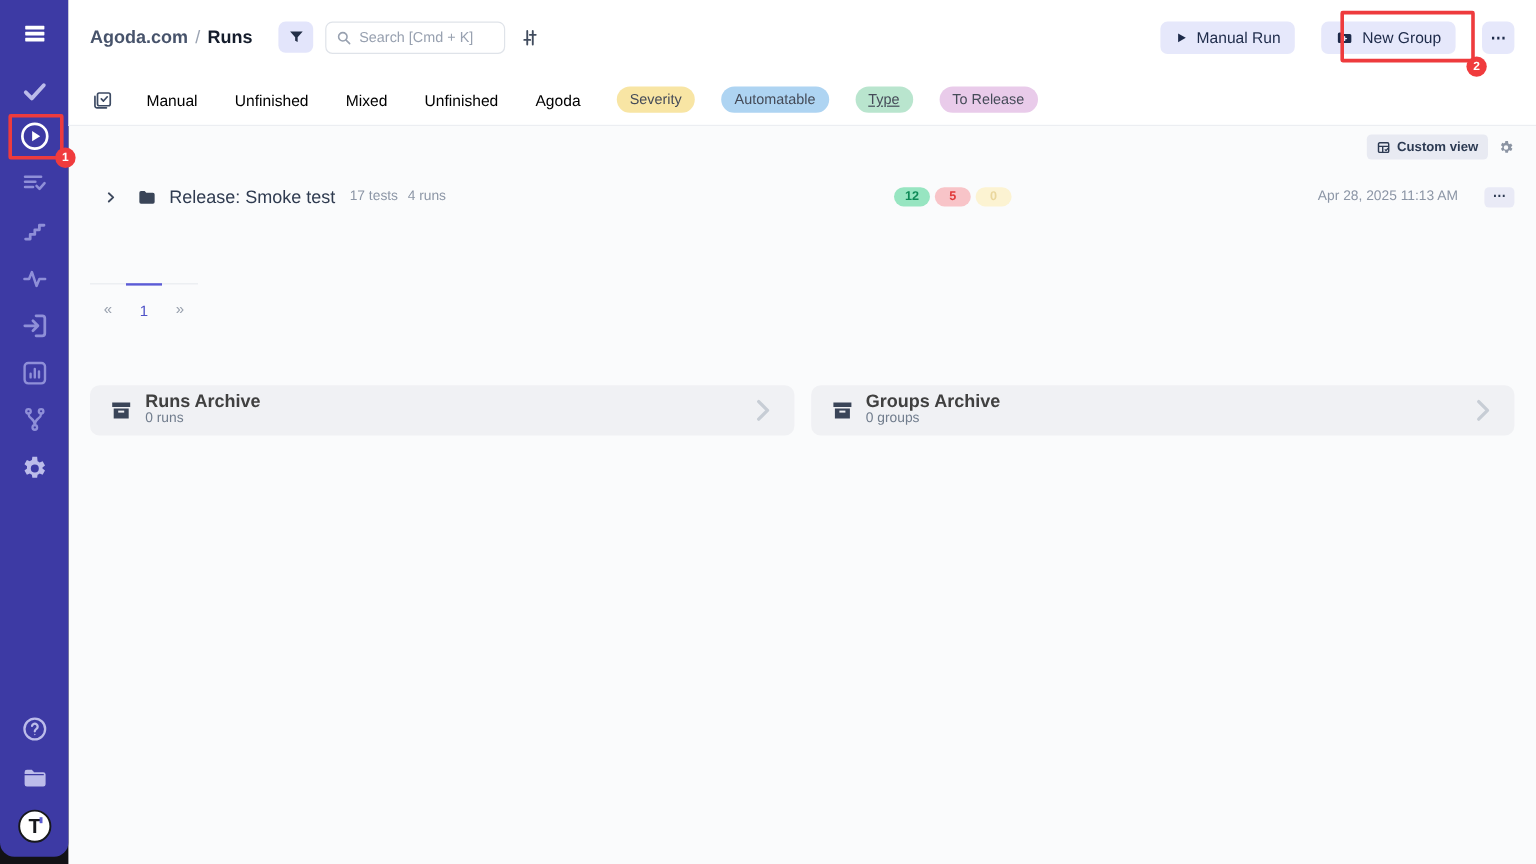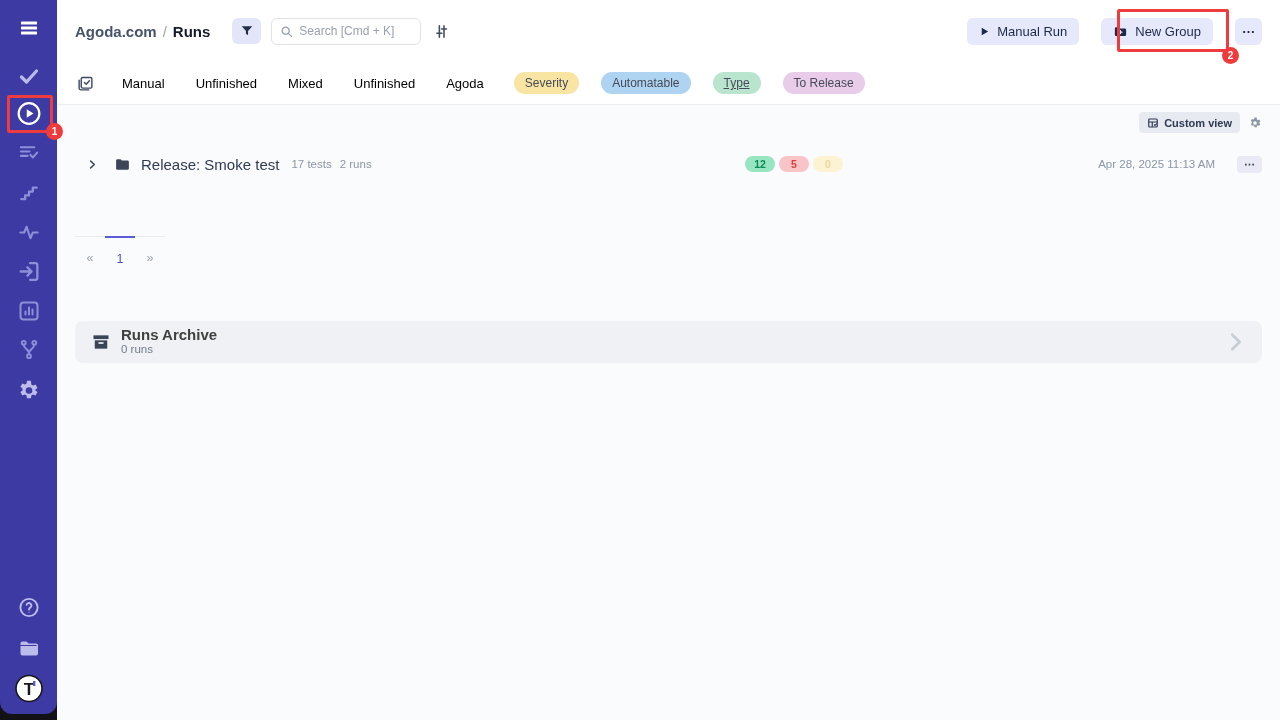--- a/index.html
+++ b/index.html
@@ -292,21 +292,21 @@
           <path d="M8 4.5l8 7.5-8 7.5"></path>
         </svg>
     </span>
     <span class="row-folder">
       <svg width="17" height="17" viewBox="0 0 24 24" fill="currentColor">
           <path d="M3 6.5a2 2 0 0 1 2-2h4.2l2 2H19a2 2 0 0 1 2 2v9a2 2 0 0 1-2 2H5a2 2 0 0 1-2-2v-11z"></path>
         </svg>
     </span>
     <span class="row-title">Release: Smoke test</span>
     <span class="row-meta">17 tests</span>
-    <span class="row-meta">2 runs</span>
+    <span class="row-meta">4 runs</span>
     <span class="stat-pills">
       <span class="spill sp-green">12</span>
       <span class="spill sp-red">5</span>
       <span class="spill sp-yellow">0</span>
     </span>
     <span class="row-right">
       <span class="row-date">Apr 28, 2025 11:13 AM</span>
       <button class="row-more">⋯</button>
     </span>
   </div>
@@ -329,19 +329,37 @@
       <span class="card-text">
         <div class="card-title">Runs Archive</div>
         <div class="card-sub">0 runs</div>
       </span>
       <span class="card-chev">
         <svg width="22" height="22" viewBox="0 0 24 24" fill="none" stroke="currentColor" stroke-width="3" stroke-linecap="round" stroke-linejoin="round">
             <path d="M9 4l8 8-8 8"></path>
           </svg>
       </span>
     </div>
+    <div class="card">
+      <span class="card-icon">
+        <svg width="20" height="20" viewBox="0 0 24 24" fill="currentColor">
+            <path d="M3 4h18v4.5H3z"></path>
+            <path d="M4.5 10h15v10h-15z"></path>
+            <rect x="9" y="12.2" width="6" height="2" fill="#f0f1f4"></rect>
+          </svg>
+      </span>
+      <span class="card-text">
+        <div class="card-title">Groups Archive</div>
+        <div class="card-sub">0 groups</div>
+      </span>
+      <span class="card-chev">
+        <svg width="22" height="22" viewBox="0 0 24 24" fill="none" stroke="currentColor" stroke-width="3" stroke-linecap="round" stroke-linejoin="round">
+            <path d="M9 4l8 8-8 8"></path>
+          </svg>
+      </span>
+    </div>
   </div>
 </div>
 
 <div class="anno-box anno-box1"></div>
 <div class="anno-badge anno-badge1">1</div>
 <div class="anno-box anno-box2"></div>
 <div class="anno-badge anno-badge2">2</div>
 
 </body></html>

